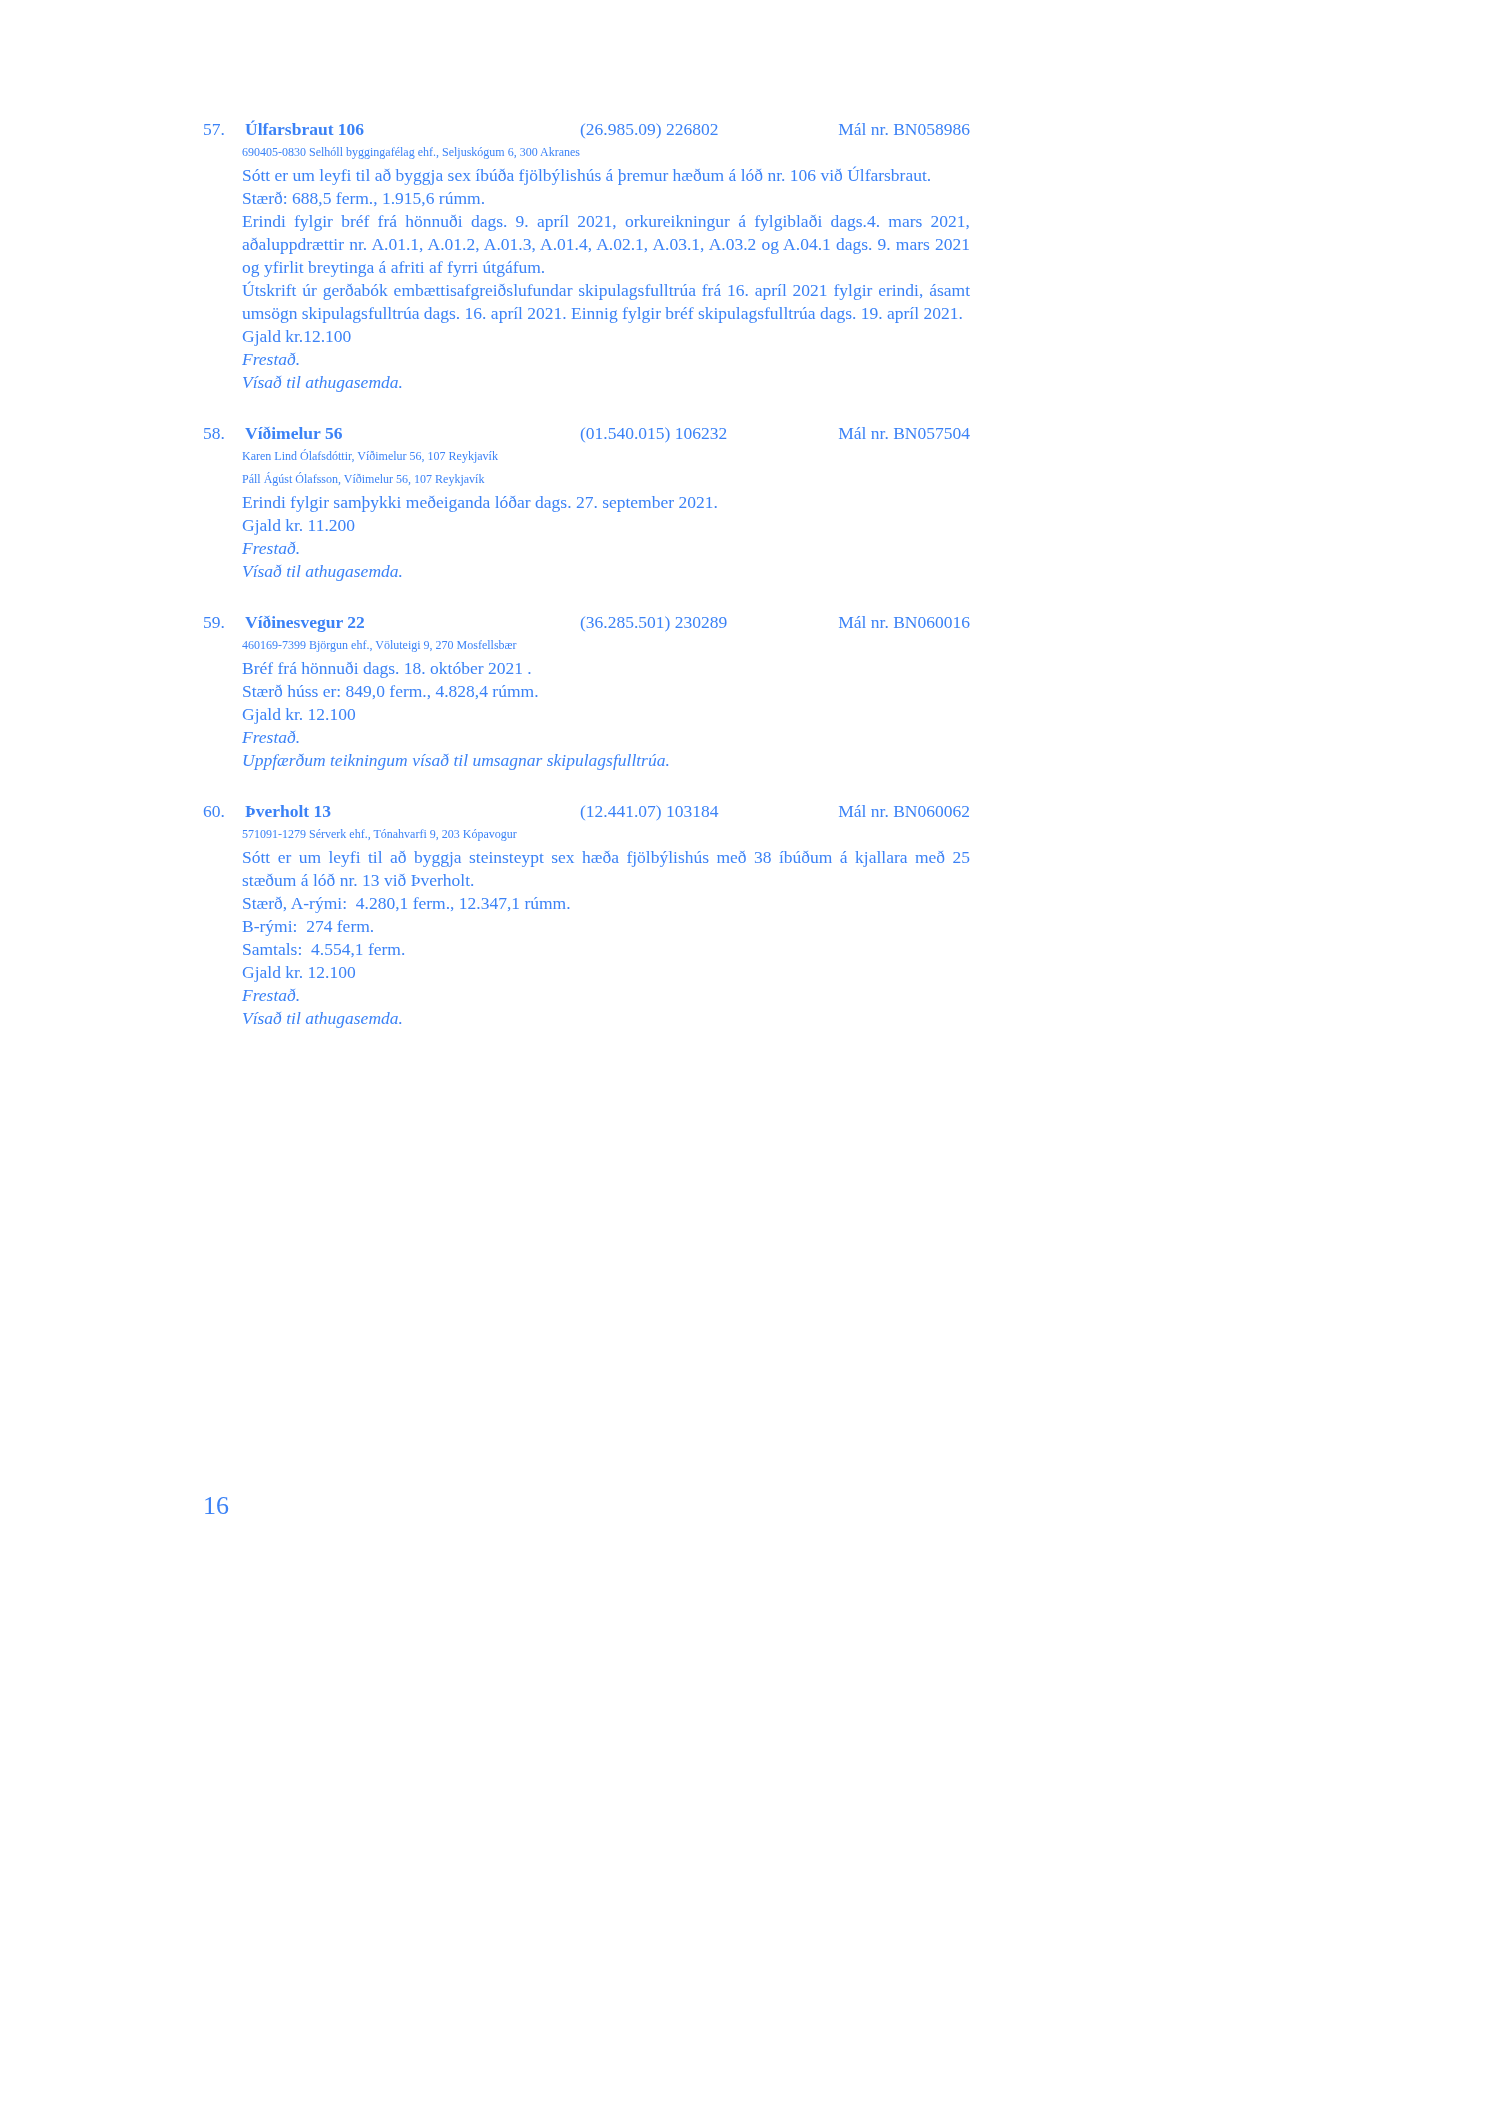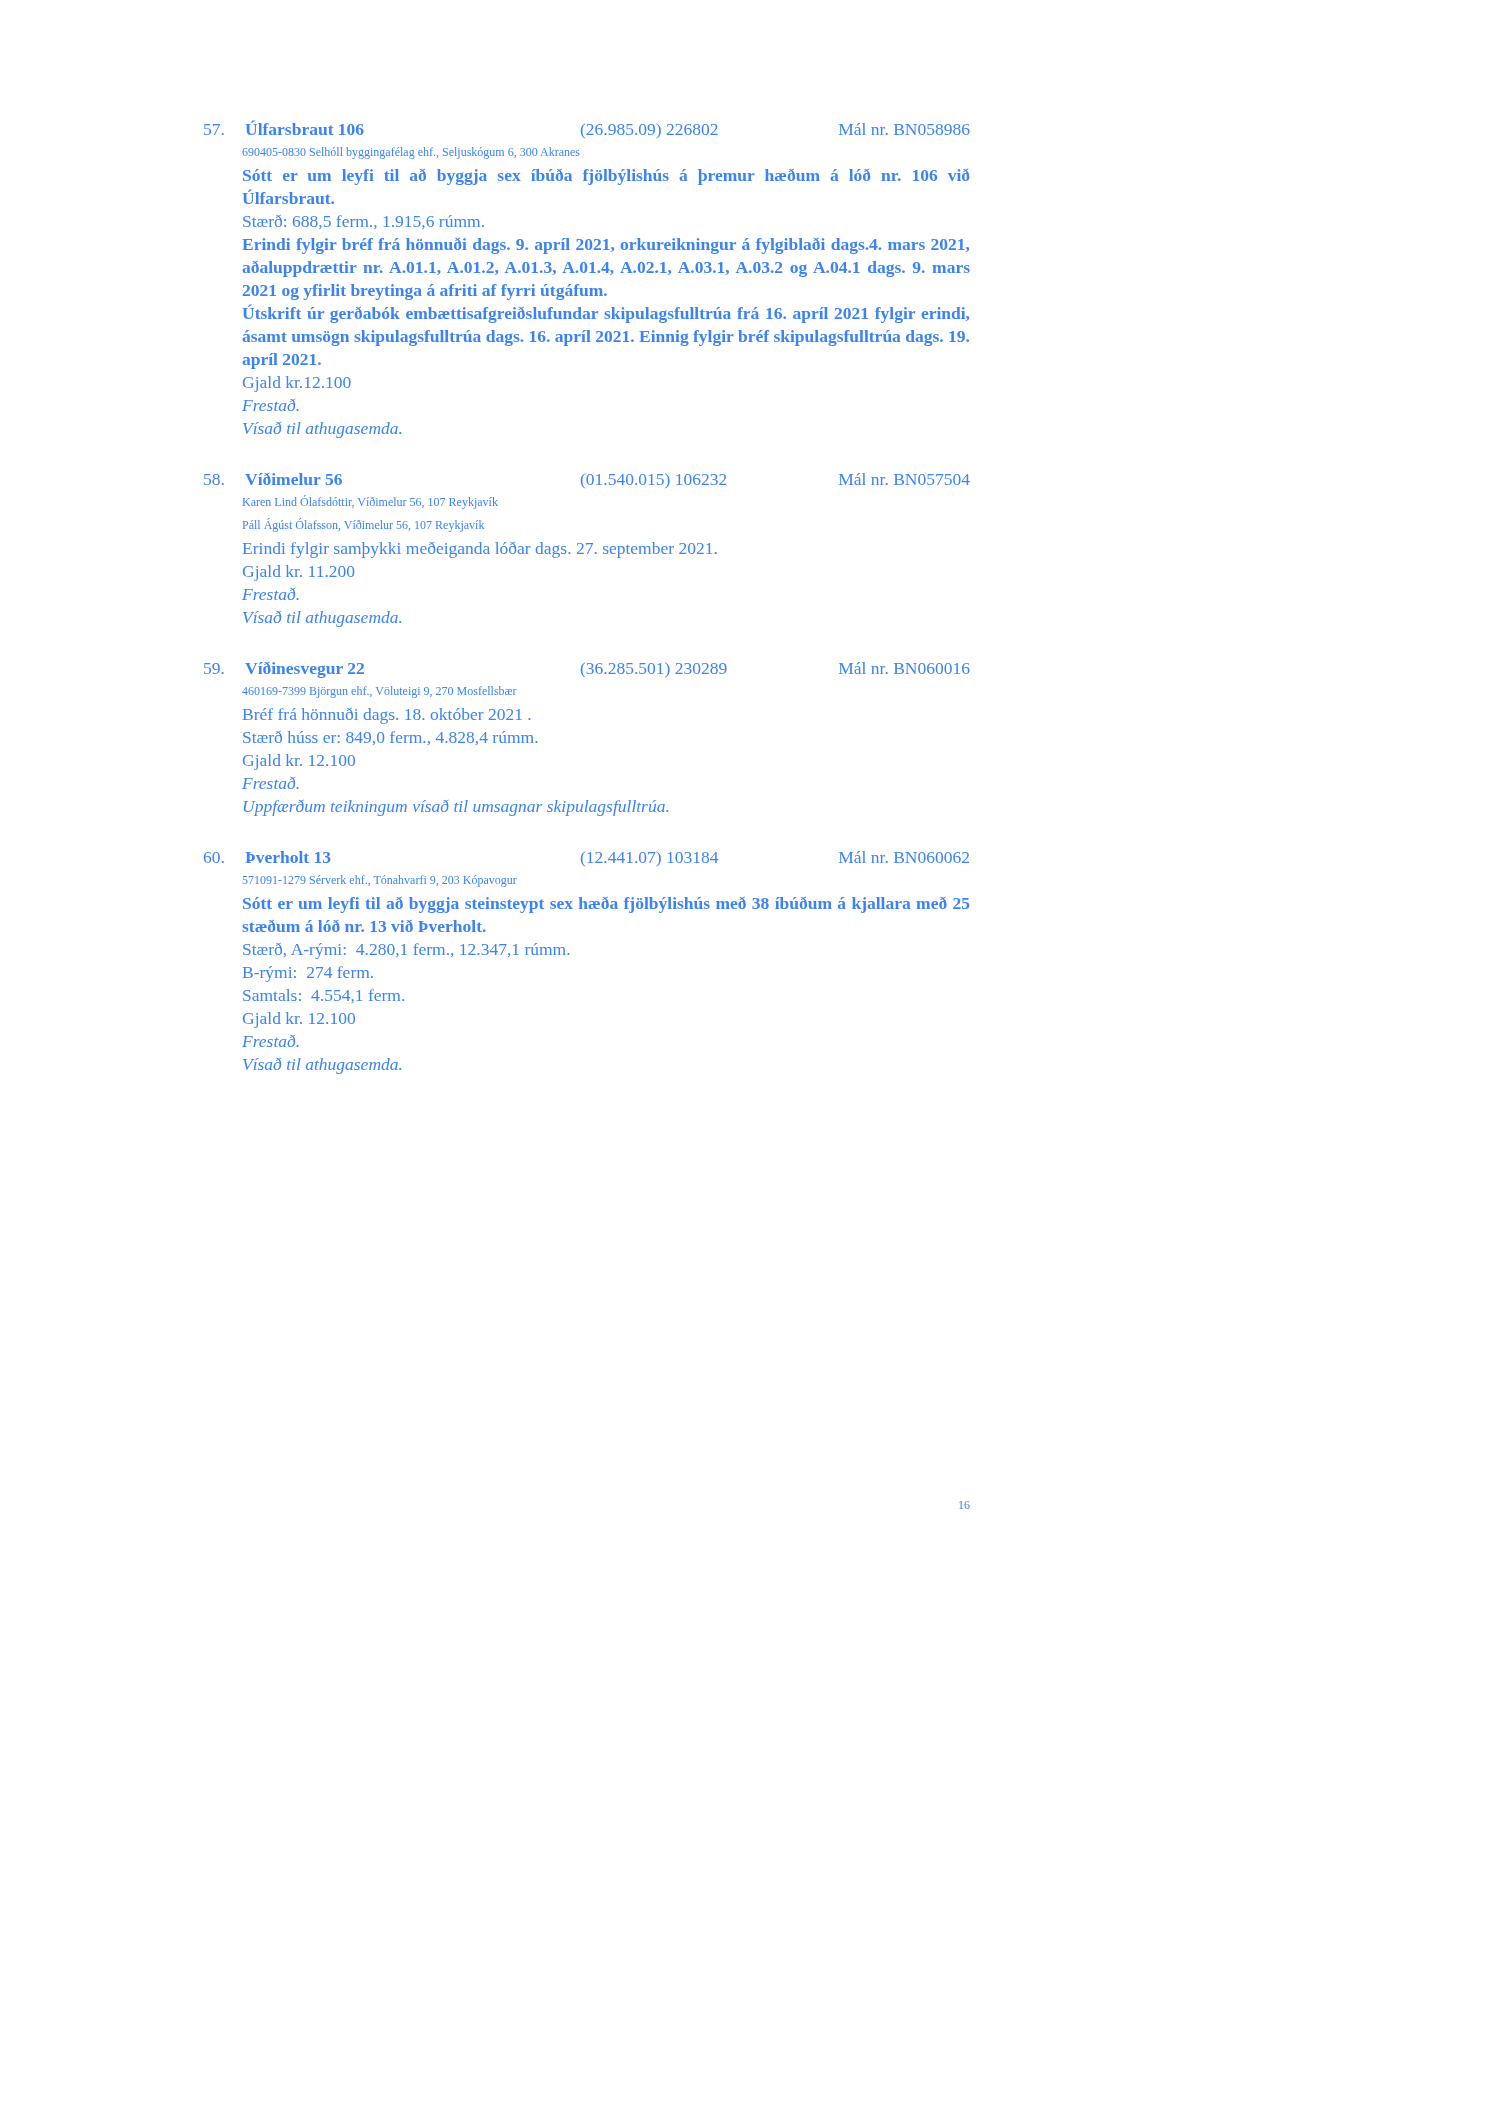--- a/index.html
+++ b/index.html
@@ -59,32 +59,31 @@
   .party {
     font-size: 12px;
     line-height: 23px;
   }
   .para {
     white-space: pre-wrap;
   }
   .para.justify {
     text-align: justify;
     text-justify: inter-word;
-    font-weight: bold;
   }
   .para.italic {
     font-style: italic;
   }
   .page-number {
     position: absolute;
     left: 183px;
     top: 1494px;
     width: 767px;
-    text-align: right;
-    font-size: 12px;
+    text-align: left;
+    font-size: 26px;
     line-height: 23px;
   }
 </style>
 </head>
 <body>
 
 <div class="page">
   <div class="content">
   <div class="item">
     <div class="item-header">

